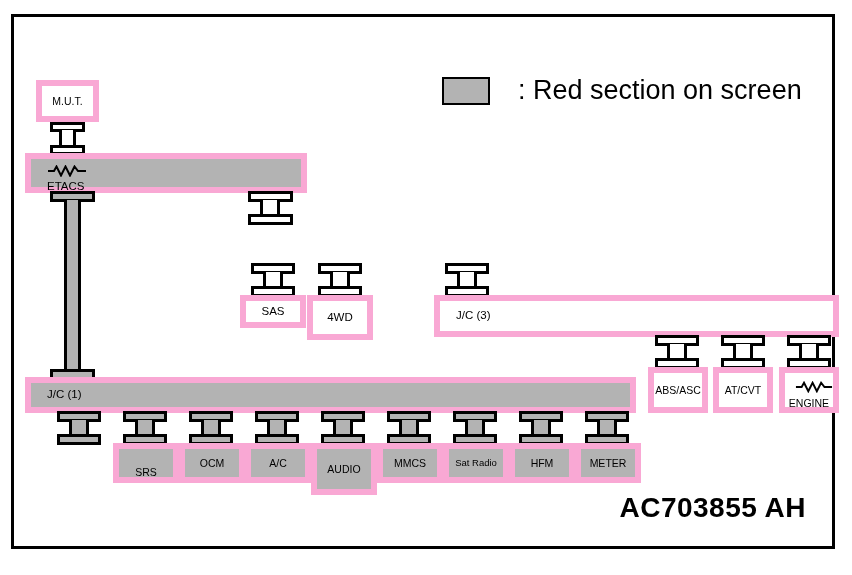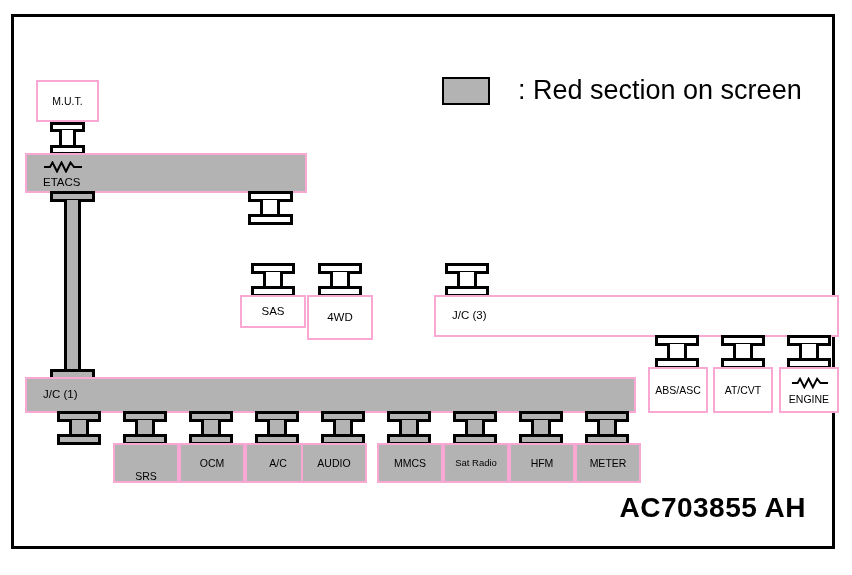--- a/index.html
+++ b/index.html
@@ -23,21 +23,21 @@
     width: 824px;
     height: 535px;
     border: 3px solid #000000;
     box-sizing: border-box;
     background: #ffffff;
   }
   
   .node {
     position: absolute;
     box-sizing: border-box;
-    border: 2px solid #f9a8d4;
+    border: 6px solid #f9a8d4;
     background: #ffffff;
     display: flex;
     align-items: center;
     justify-content: center;
     color: #000000;
     line-height: 1;
     white-space: nowrap;
   }
   .node.gray { background: #b3b3b3; }
   .node.bar {
@@ -219,21 +219,21 @@
     <div class="conn-pad gray" style="left:241px; top:394px; width:44px; height:11px;"></div>
     <div class="conn-stem gray" style="left:253px; top:403px; width:20px; height:16px;"></div>
     <div class="conn-pad gray" style="left:241px; top:417px; width:44px; height:11px;"></div>
     <div class="node gray" style="left:231px; top:426px; width:66px; height:40px;">
       <span class="lbl fs10">A/C</span>
     </div>
 
     <div class="conn-pad gray" style="left:307px; top:394px; width:44px; height:11px;"></div>
     <div class="conn-stem gray" style="left:319px; top:403px; width:20px; height:16px;"></div>
     <div class="conn-pad gray" style="left:307px; top:417px; width:44px; height:11px;"></div>
-    <div class="node gray" style="left:287px; top:426px; width:66px; height:40px;">
+    <div class="node gray" style="left:297px; top:426px; width:66px; height:52px;">
       <span class="lbl fs10">AUDIO</span>
     </div>
 
     <div class="conn-pad gray" style="left:373px; top:394px; width:44px; height:11px;"></div>
     <div class="conn-stem gray" style="left:385px; top:403px; width:20px; height:16px;"></div>
     <div class="conn-pad gray" style="left:373px; top:417px; width:44px; height:11px;"></div>
     <div class="node gray" style="left:363px; top:426px; width:66px; height:40px;">
       <span class="lbl fs10">MMCS</span>
     </div>
 

